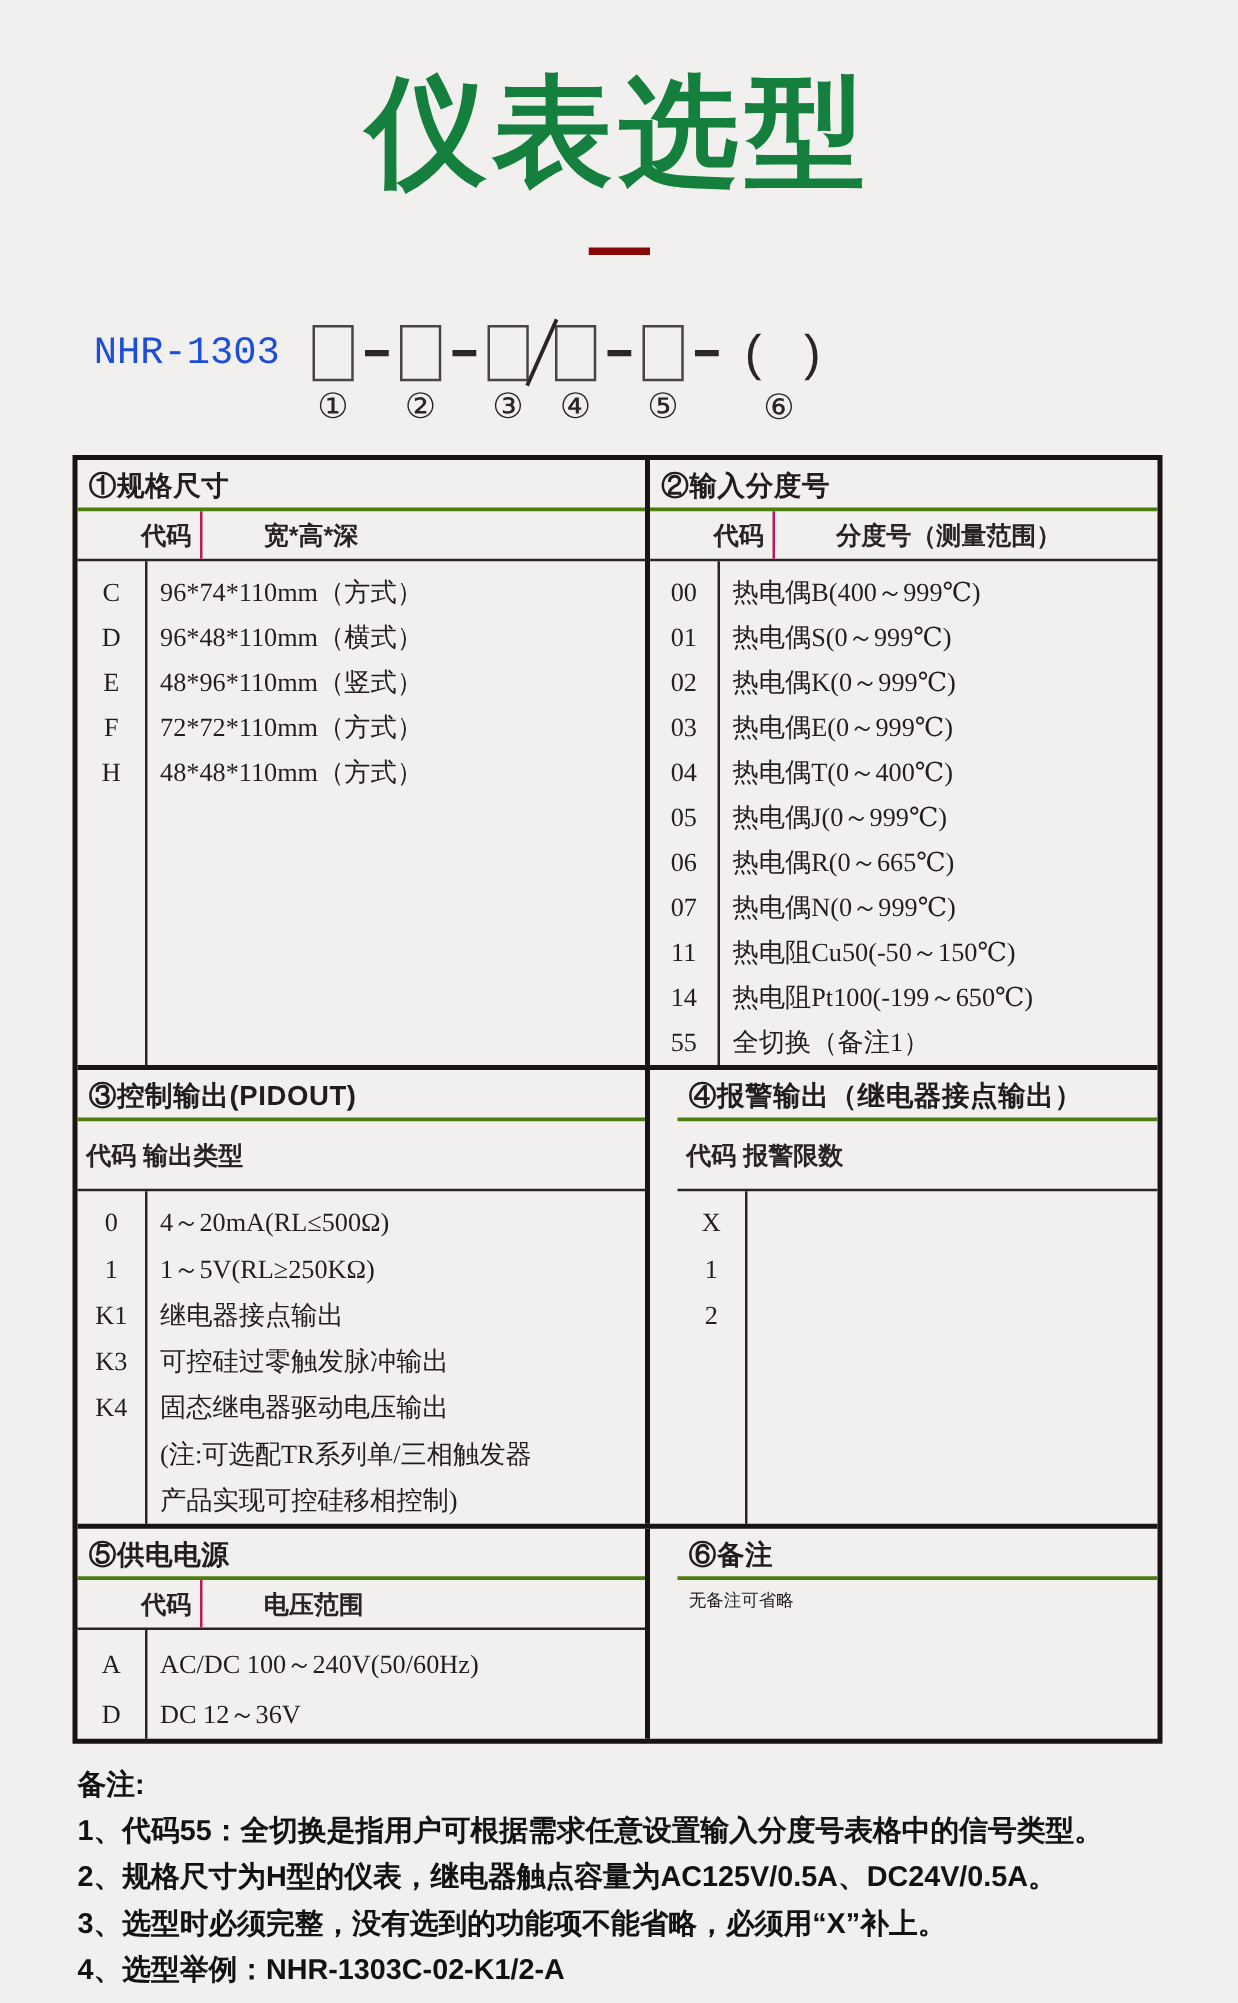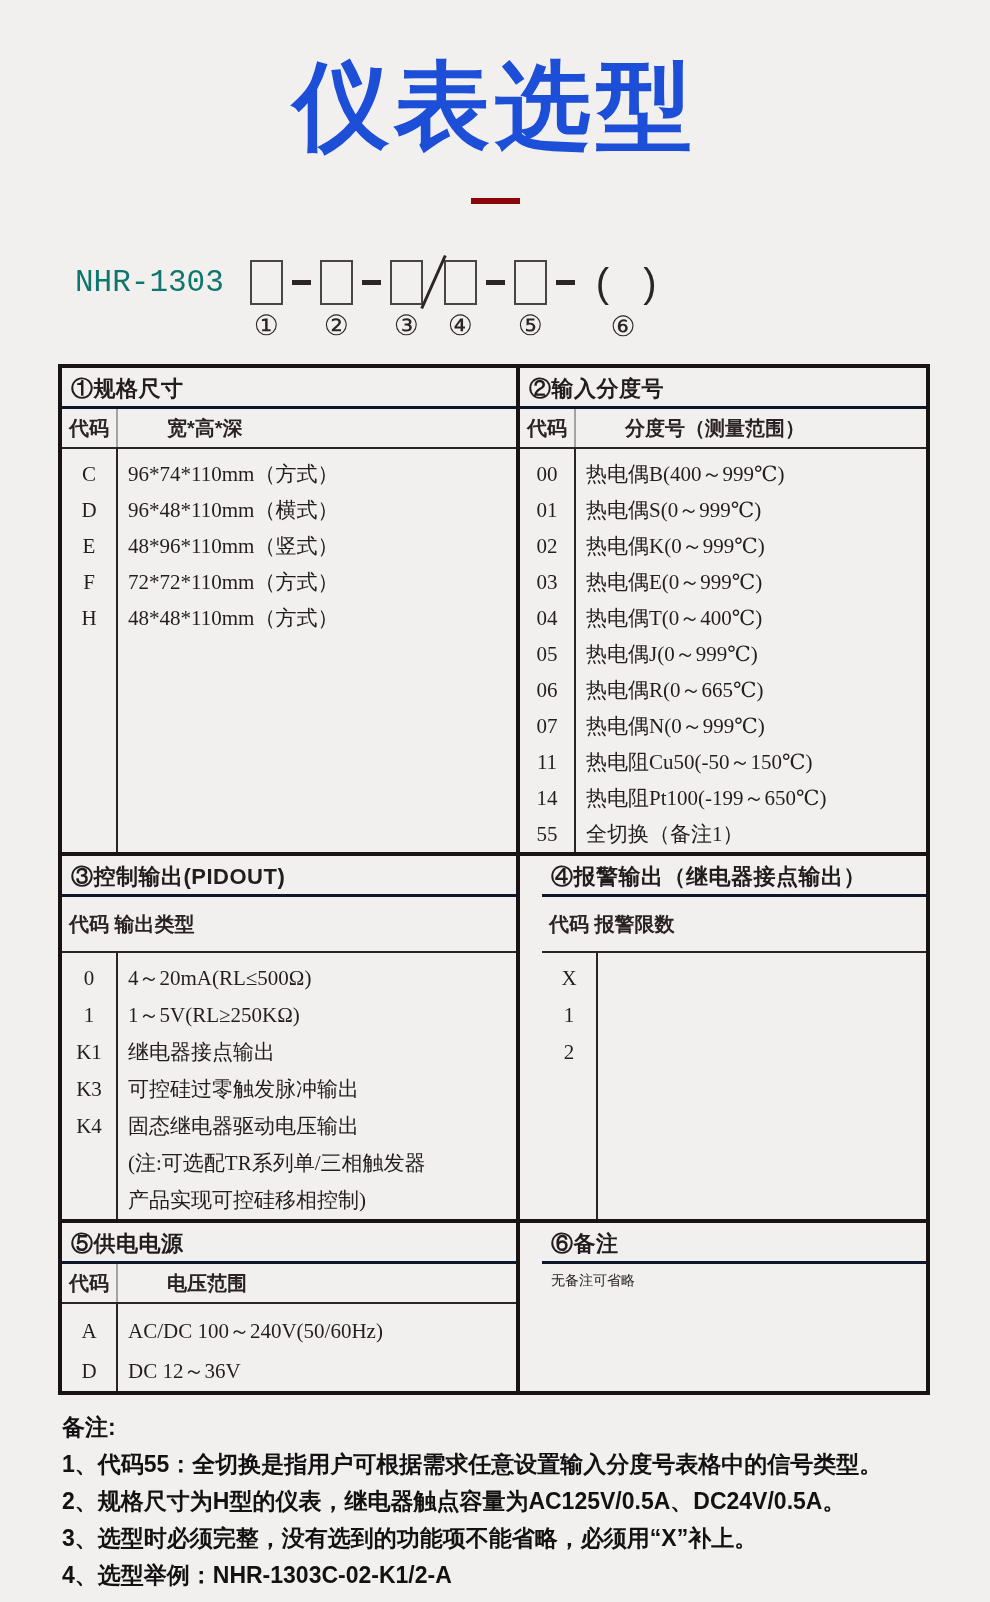--- a/index.html
+++ b/index.html
@@ -10,35 +10,35 @@
     color:#241d20;
     overflow:hidden;
   }
   .page { padding-top:50px; }
 
   
   .page-title{
     text-align:center;
     font-size:96px; line-height:112px;
     font-weight:900; letter-spacing:5px;
-    color:#1d4ed8;
+    color:#15803d;
   }
   .title-underline{
     width:49px; height:6px; margin:36px auto 0;
   }
 
   
   .model-row{
     display:flex; align-items:flex-start;
     padding-left:75px; margin-top:56px;
   }
   .model-prefix{
     font-family:"Liberation Mono","DejaVu Sans Mono",monospace;
     font-size:31px; line-height:46px; font-weight:500;
-    color:#0f766e; margin-right:26px;
+    color:#1d4ed8; margin-right:26px;
   }
   .slot{ display:flex; flex-direction:column; align-items:center; }
   .slot .box{
     width:33px; height:45px;
     border:2.5px solid #4a4446; background:transparent;
   }
   .slot .num{
     margin-top:6px; font-size:28px; line-height:30px;
     font-family:"Liberation Serif","DejaVu Serif",serif;
     color:#2b2527;
@@ -62,29 +62,29 @@
     border:4px solid #1a1315;
   }
   .band{ display:flex; align-items:stretch; }
   .band + .band{ border-top:4px solid #1a1315;gap:22px; }
   .half-l{ width:458px; border-right:4px solid #1a1315; display:flex; flex-direction:column; }
   .half-r{ flex:1; display:flex; flex-direction:column; }
 
   .sec-title{
     height:41px; line-height:41px; padding-left:9px;
     font-weight:700; font-size:22px; color:#221c1e;
-    border-bottom:3px solid #0f172a; letter-spacing:0.5px;
+    border-bottom:3px solid #4d7c0f; letter-spacing:0.5px;
     white-space:nowrap;
   }
   .sub{
     display:flex; align-items:stretch; height:40px;
     border-bottom:2px solid #2b2326;
     font-weight:700; font-size:20px; color:#2a2225;
   }
-  .sub .sc{ width:56px; border-right:2px solid #a3a3a3; display:flex; align-items:center; justify-content:center; }
+  .sub .sc{ width:56px; border-right:2px solid #be185d; display:flex; align-items:center; justify-content:center;margin-left:44px; }
   .sub .sd{ flex:1; display:flex; align-items:center; padding-left:9px;margin-left:40px; }
   .sub.nodiv{ height:56px; align-items:center; padding-left:7px; }
 
   .data{
     flex:1; display:flex;
     font-family:"Liberation Serif","DejaVu Serif",serif;
     font-size:21px; color:#241d20;
   }
   .data .codes{ width:56px; border-right:2px solid #2b2326; padding-top:7px; text-align:center; }
   .data .descs{ flex:1; padding-top:7px; padding-left:10px; white-space:nowrap; }

